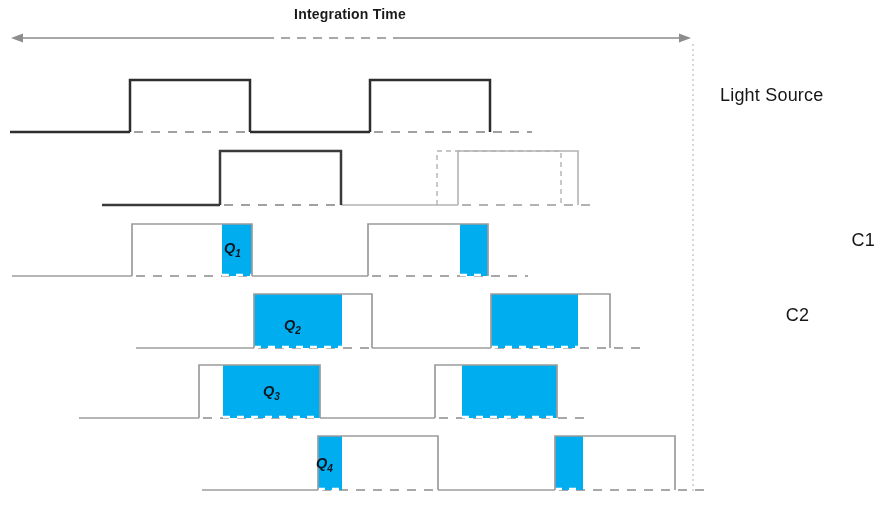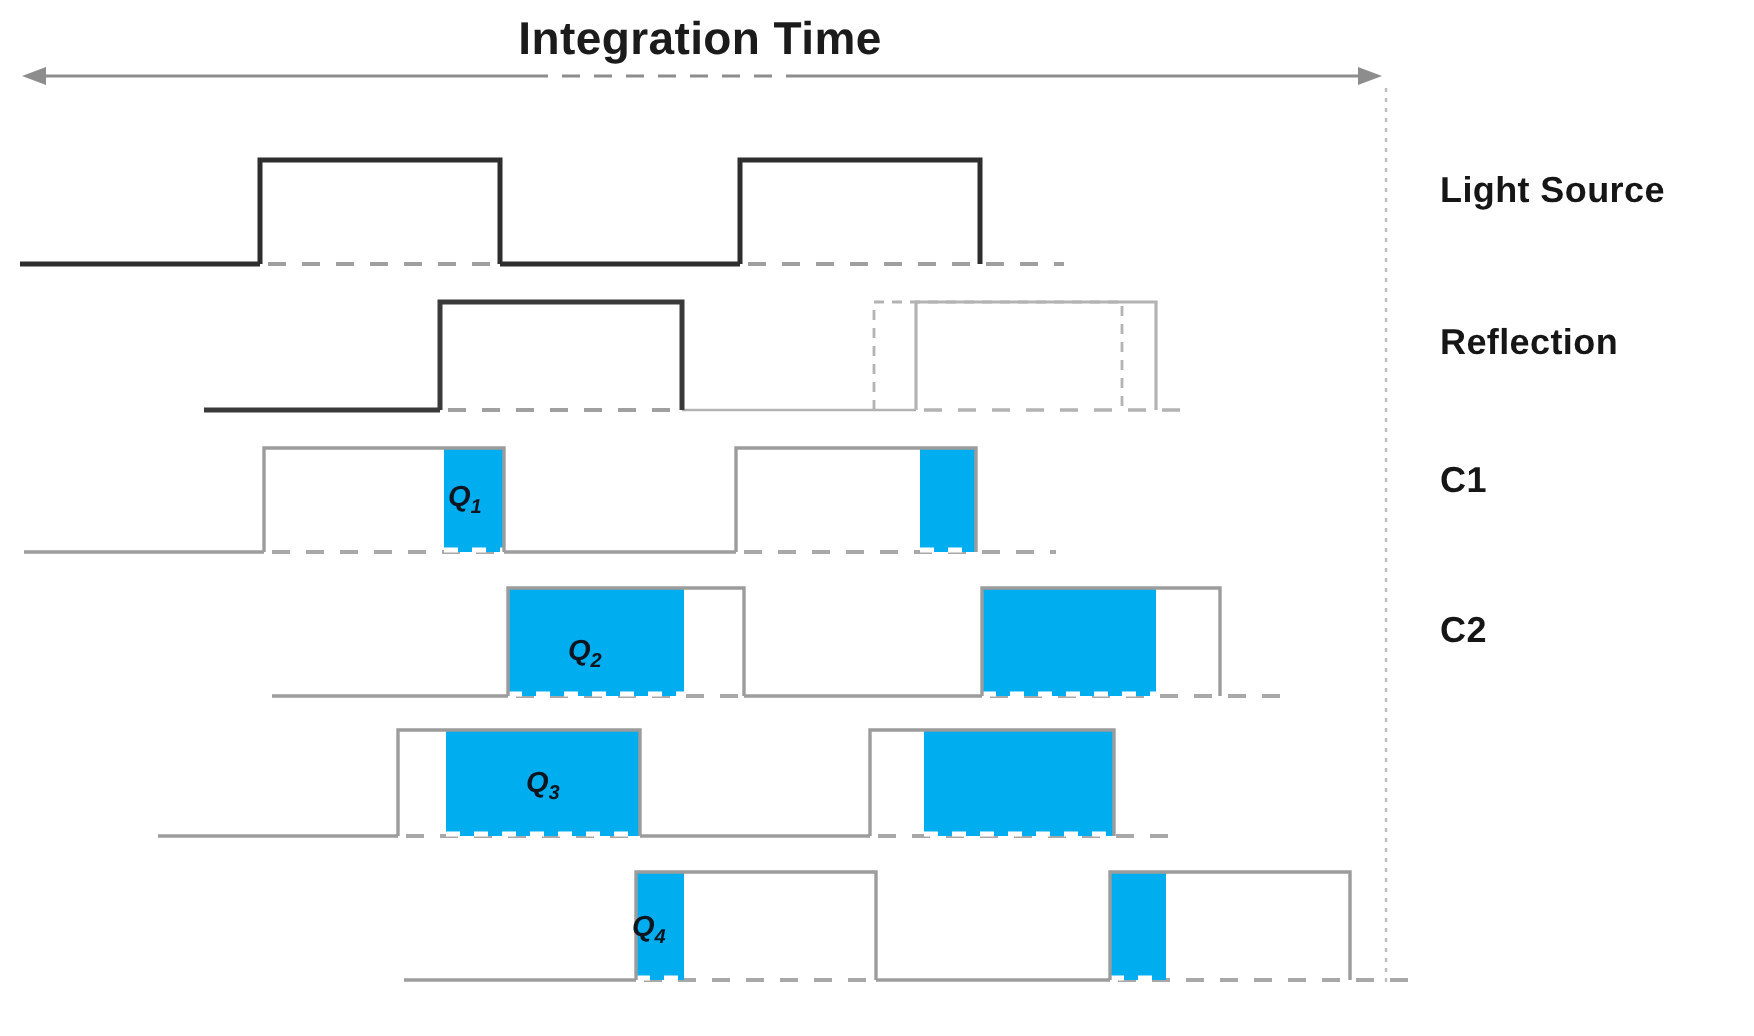--- a/index.html
+++ b/index.html
@@ -2,25 +2,25 @@
 <html><head>
 <meta charset="utf-8">
 <style>
   html,body{margin:0;padding:0;background:#fff;}
   .stage{
     position:relative;width:877px;height:518px;background:#ffffff;
     font-family:"Liberation Sans",sans-serif;overflow:hidden;
   }
   .diagram-title{
     position:absolute;left:0;top:6px;width:700px;text-align:center;
-    font-size:23px;font-weight:bold;color:#1b1b1b;letter-spacing:.2px;
+    font-size:14px;font-weight:bold;color:#1b1b1b;letter-spacing:.2px;
   }
   .row-labels{position:absolute;left:0;top:0;width:877px;height:518px;pointer-events:none;}
   .row-label{
-    position:absolute;left:720px;width:155px;font-size:18px;font-weight:bold;
+    position:absolute;left:720px;width:155px;font-size:18px;font-weight:normal;
     color:#161616;line-height:22px;letter-spacing:.2px;
   }
   svg{position:absolute;left:0;top:0;}
 </style>
 </head>
 <body>
 
 <div class="stage">
   <div class="diagram-title">Integration Time</div>
   <svg id="diagram" width="877" height="518" viewBox="0 0 877 518">
@@ -83,17 +83,16 @@
       <rect x="318" y="436" width="24" height="54" fill="#00AEEF"></rect>
       <line x1="318" y1="489" x2="342" y2="489" stroke="#ffffff" stroke-width="2.4" fill="none" stroke-dasharray="7 7"></line>
       <rect x="555" y="436" width="28" height="54" fill="#00AEEF"></rect>
       <line x1="555" y1="489" x2="583" y2="489" stroke="#ffffff" stroke-width="2.4" fill="none" stroke-dasharray="7 7"></line>
       <path d="M318,490 L318,436 L438,436 L438,490" stroke="#9c9c9c" stroke-width="1.7" fill="none" stroke-linejoin="miter"></path>
       <path d="M555,490 L555,436 L675,436 L675,490" stroke="#9c9c9c" stroke-width="1.7" fill="none" stroke-linejoin="miter"></path>
       <text x="316" y="468" font-family="&quot;Liberation Sans&quot;, sans-serif" font-size="14.5" font-weight="bold" font-style="italic" fill="#0d1620"><tspan>Q</tspan><tspan font-size="10" dy="3.5">4</tspan></text>
     </svg>
   <div class="row-labels" id="row-labels">
       <div class="row-label" style="top: 84px;">Light Source</div>
-      <div class="row-label" style="top: 160px;">Reflection</div>
-      <div class="row-label" style="top: 229px;">C1</div>
-      <div class="row-label" style="top: 304px;">C2</div>
+      <div class="row-label" style="top: 229px; text-align: right;">C1</div>
+      <div class="row-label" style="top: 304px; text-align: center;">C2</div>
     </div>
 </div>
 
 </body></html>

